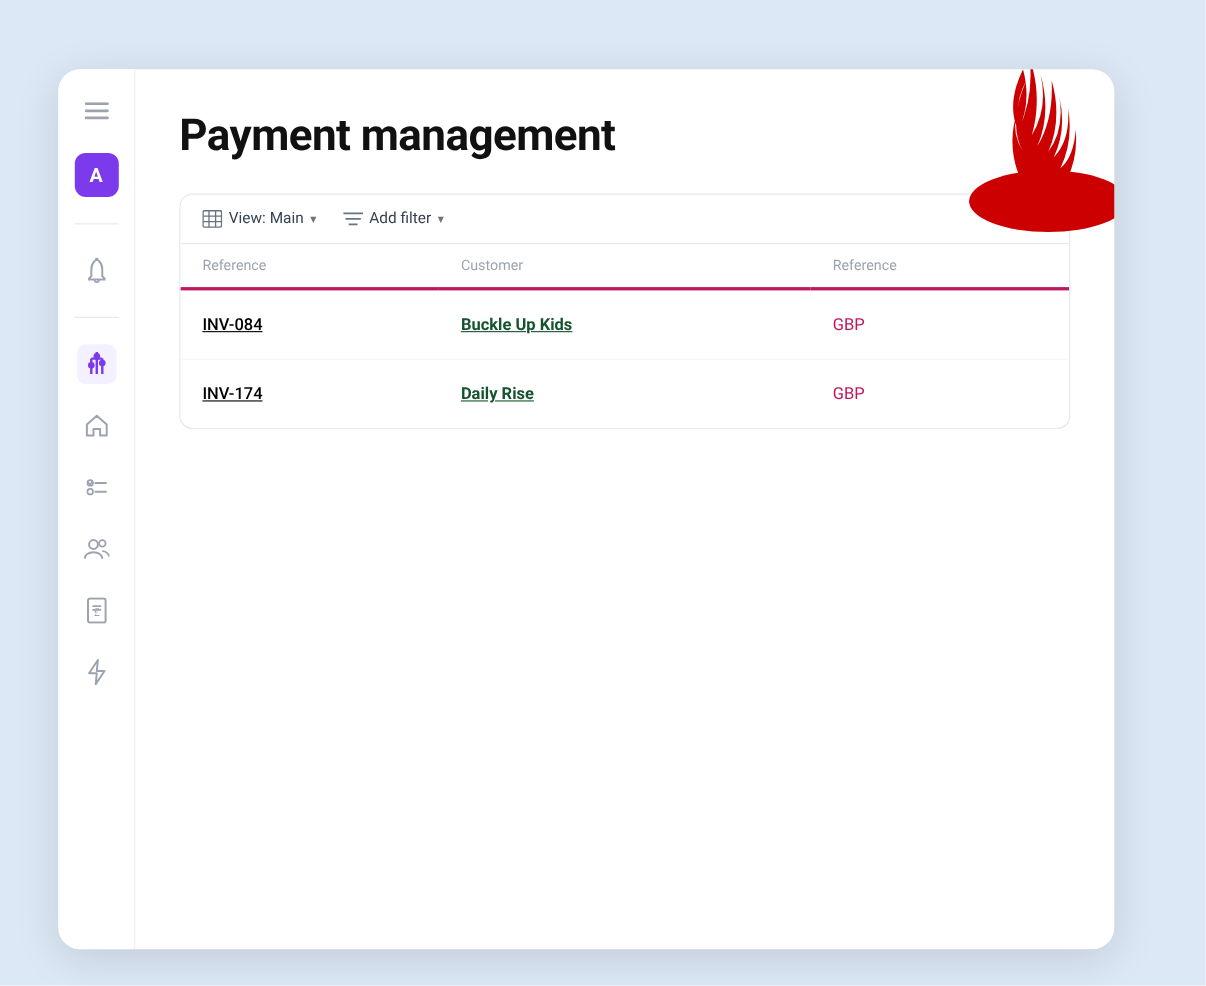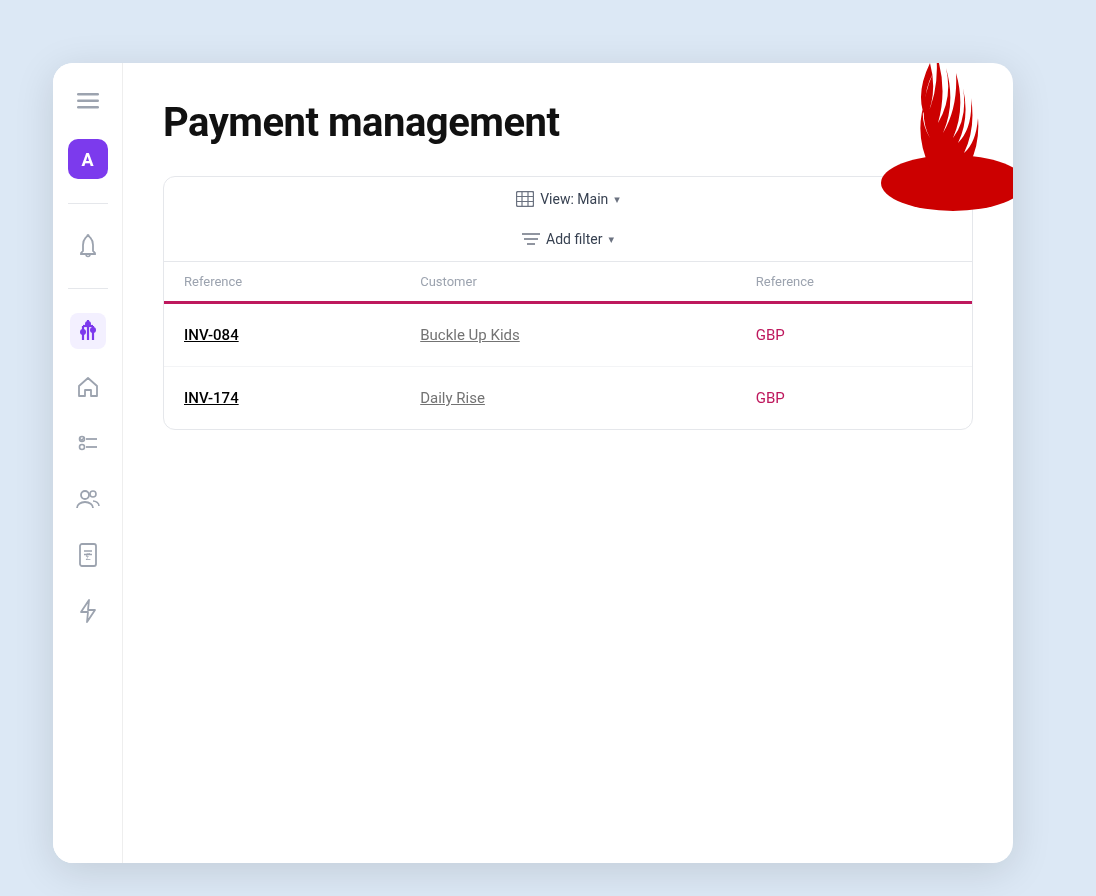--- a/index.html
+++ b/index.html
@@ -103,21 +103,20 @@
       border-radius: 12px;
       overflow: hidden;
     }
 
     .table-toolbar {
       display: flex;
       align-items: center;
       gap: 24px;
       padding: 14px 20px;
       border-bottom: 1px solid #e5e7eb;
-      flex-direction: column;
     }
 
     .toolbar-btn {
       display: flex;
       align-items: center;
       gap: 6px;
       font-size: 14px;
       color: #374151;
       cursor: pointer;
       background: none;
@@ -161,23 +160,23 @@
     }
 
     .data-table td.ref {
       color: #000000;
       text-decoration: underline;
       font-weight: 500;
       cursor: pointer;
     }
 
     .data-table td.customer {
-      color: #737373;
+      color: #14532d;
       text-decoration: underline;
-      font-weight: 400;
+      font-weight: 700;
       cursor: pointer;
     }
 
     .data-table td.currency {
       color: #be185d;
     }
 
     
     .santander-svg {
       position: absolute;

